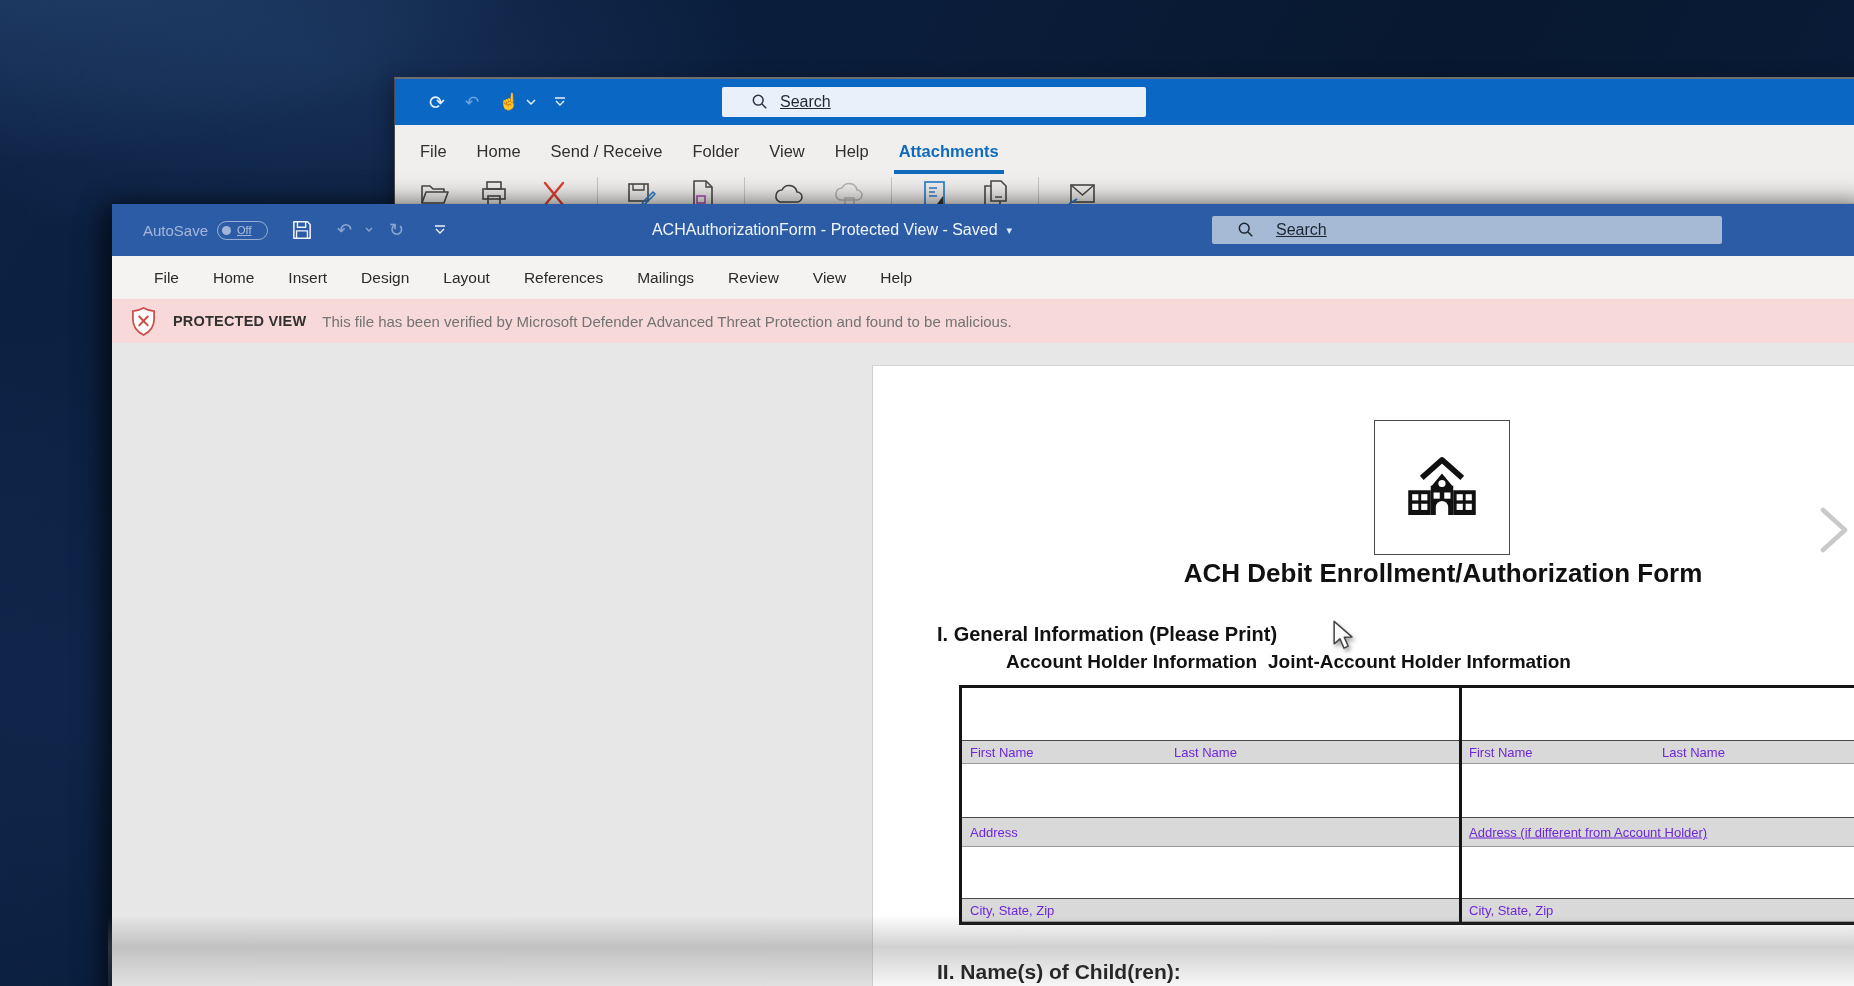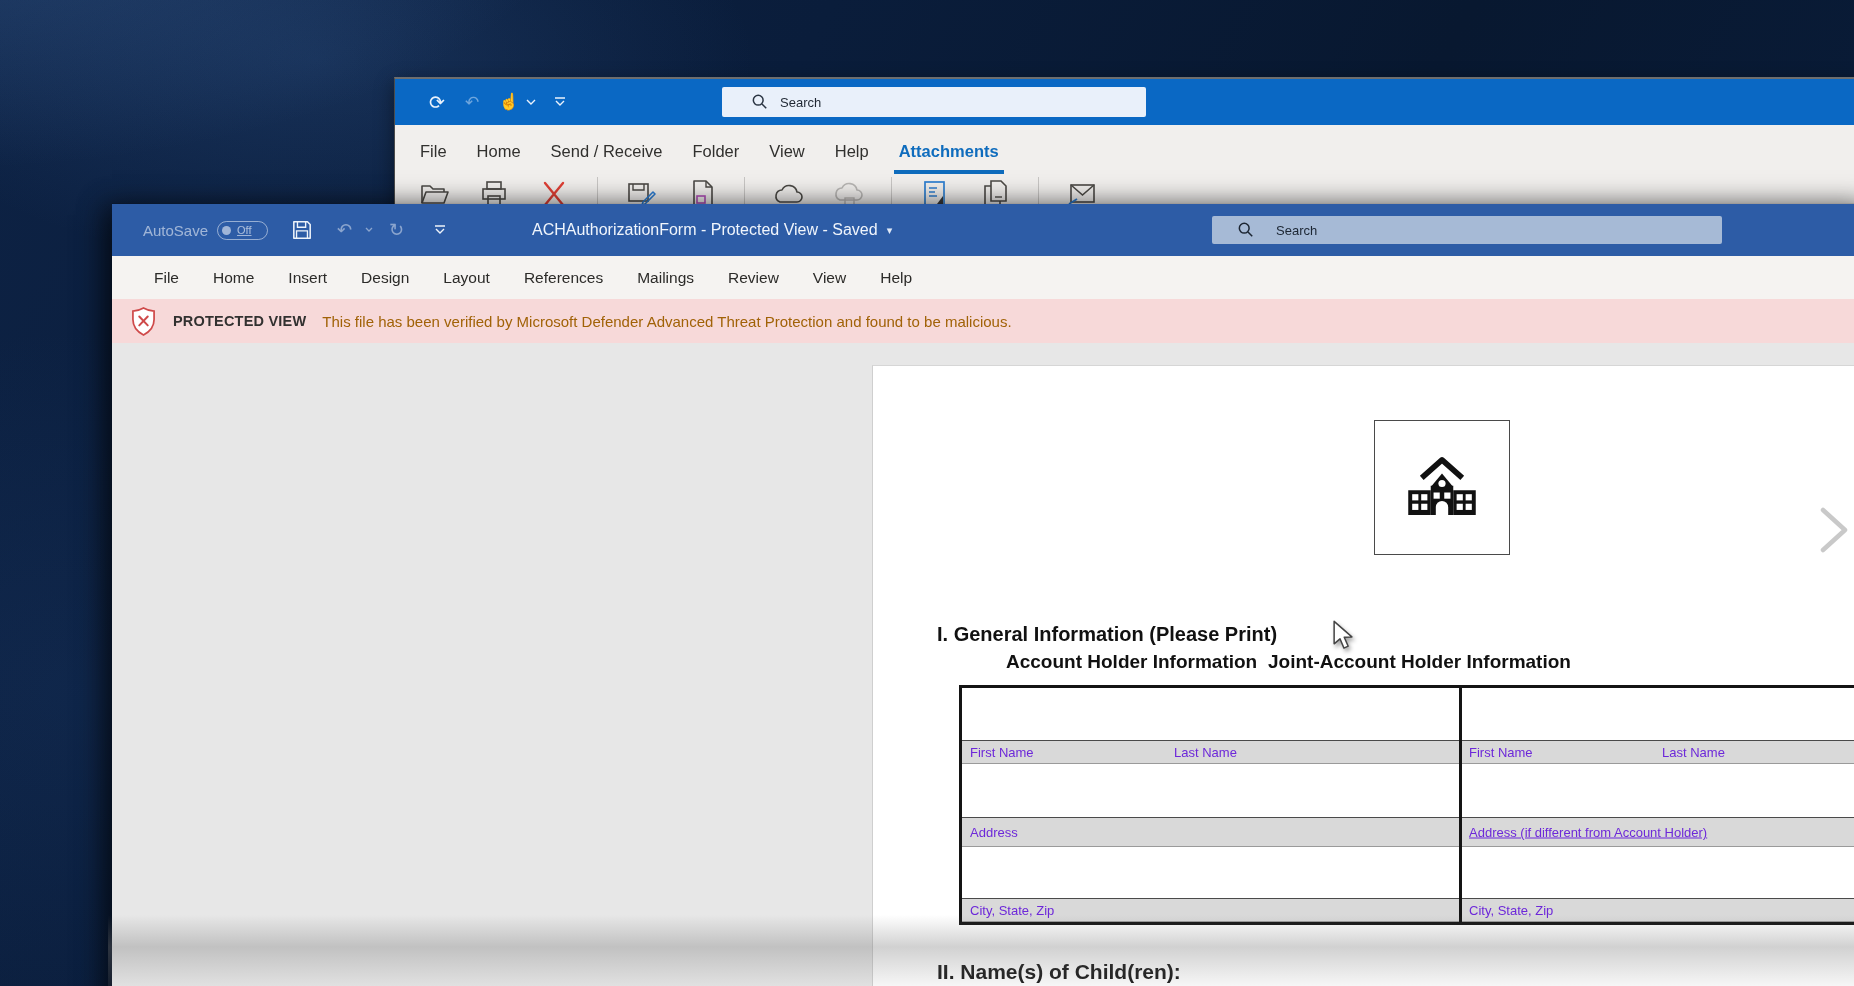--- a/index.html
+++ b/index.html
@@ -14,21 +14,21 @@
 
   
   .ol-win{left:394px;top:77px;width:1470px;height:140px;z-index:5;
           border-top:2px solid #6e6e6e;border-left:1px solid #4b4b4b;
           box-shadow:0 6px 18px rgba(0,0,0,.45);}
   .ol-titlebar{left:0;top:0;right:0;height:46px;background:#0a68c4;}
   .ol-qat{top:0;height:46px;display:flex;align-items:center;color:#eaf2fc;}
   .glyph{line-height:1;}
   .ol-search{left:327px;top:8px;width:424px;height:30px;background:#e9f0fa;border-radius:2px;
              display:flex;align-items:center;}
-  .search-txt{font-size:13px;color:#1f2733;}
+  .search-txt{font-size:16px;color:#1f2733;text-decoration:underline;}
   .ol-tabs{left:0;top:46px;right:0;height:52px;background:#f1efed;display:flex;align-items:center;
            font-size:16.5px;color:#31302e;}
   .ol-tab{padding:0 15px;position:relative;height:100%;display:flex;align-items:center;cursor:default;}
   .ol-tab.active{color:#0f6cbd;font-weight:600;}
   .ol-tab.active::after{content:"";position:absolute;left:10px;right:10px;bottom:3px;height:4px;background:#0f6cbd;}
   .ol-ribbon{left:0;top:98px;right:0;height:42px;background:#f1efed;display:flex;align-items:flex-start;
              padding-left:22px;}
   .rbn-ic{width:34px;height:34px;margin-right:26px;flex:0 0 auto;}
   .rbn-sep{width:1px;height:40px;background:#c8c6c4;margin-right:26px;flex:0 0 auto;}
 
@@ -36,31 +36,31 @@
   .wd-win{left:112px;top:203px;width:1762px;height:803px;z-index:10;
           box-shadow:-10px 0 24px rgba(0,0,0,.45), 0 12px 30px rgba(0,0,0,.5);
           border-top:1px solid rgba(0,0,0,.35);}
   .wd-titlebar{left:0;top:0;right:0;height:52px;background:#2d5ca6;color:#eef3fa;}
   .autosave{left:31px;top:0;height:52px;display:flex;align-items:center;color:rgba(255,255,255,.55);font-size:15px;}
   .toggle{width:49px;height:17px;border:1.5px solid rgba(255,255,255,.5);border-radius:10px;margin-left:9px;
           display:flex;align-items:center;text-decoration:underline;}
   .knob{width:9px;height:9px;border-radius:50%;background:rgba(255,255,255,.55);margin-left:4px;}
   .toggle-state{font-size:11px;color:rgba(255,255,255,.6);margin-left:6px;}
   .wd-qat-ic{top:0;height:52px;display:flex;align-items:center;}
-  .wd-title{left:420px;top:0;width:600px;height:52px;display:flex;align-items:center;
+  .wd-title{left:420px;top:0;width:600px;height:52px;display:flex;align-items:center;justify-content:center;
             font-size:16px;color:#f0f5fc;white-space:nowrap;}
   .title-caret{font-size:11px;margin-left:9px;color:#dfe8f6;}
   .wd-search{left:1100px;top:12px;width:510px;height:28px;background:#a6bad6;border-radius:2px;
              display:flex;align-items:center;}
   .wd-menu{left:0;top:52px;right:0;height:43px;background:#f5f3f1;display:flex;align-items:center;
            font-size:15.5px;color:#2c2b29;padding-left:25px;}
   .wd-tab{padding:0 17px;height:100%;display:flex;align-items:center;}
   .banner{left:0;top:95px;right:0;height:44px;background:#f7d9d9;display:flex;align-items:center;}
   .banner-label{margin-left:17px;font-weight:700;font-size:14.5px;color:#323130;letter-spacing:.2px;white-space:nowrap;}
-  .banner-msg{margin-left:16px;font-size:15px;color:#a16207;white-space:nowrap;}
+  .banner-msg{margin-left:16px;font-size:15px;color:#737373;white-space:nowrap;}
   .doc-area{left:0;top:139px;right:0;bottom:0;background:#e7e7e7;overflow:visible;}
   .page{left:760px;top:22px;width:1120px;height:700px;background:#fff;
         border-left:1px solid #cfcfcf;border-top:1px solid #d6d6d6;}
 
   
   .logo-box{left:501px;top:54px;width:134px;height:133px;border:1.5px solid #4a4a4a;
             display:flex;align-items:center;justify-content:center;}
   .doc-title{left:210px;top:192px;width:720px;text-align:center;font-size:26px;font-weight:700;color:#111;}
   .sec1{left:64px;top:257px;font-size:20px;font-weight:700;color:#111;white-space:nowrap;}
   .colhead{top:285px;font-size:19px;font-weight:700;color:#111;white-space:nowrap;}
@@ -245,20 +245,21 @@
           <rect x="45" y="33.5" width="5.5" height="5.5" fill="#fff"></rect>
             <rect x="53" y="33.5" width="5.5" height="5.5" fill="#fff"></rect>
           <rect x="45" y="42" width="5.5" height="5.5" fill="#fff"></rect>
             <rect x="53" y="42" width="5.5" height="5.5" fill="#fff"></rect>
           <rect x="24.5" y="32" width="5.5" height="5.5" fill="#fff"></rect>
             <rect x="34" y="32" width="5.5" height="5.5" fill="#fff"></rect>
           <path d="M26.5 52 v-7 a5.5 5.5 0 0 1 11 0 v7 z" fill="#fff"></path>
         </svg>
       </div>
 
+      <div class="abs doc-title">ACH Debit Enrollment/Authorization Form</div>
       <div class="abs sec1">I. General Information (Please Print)</div>
       <span class="abs colhead" style="left:133px;">Account Holder Information</span>
       <span class="abs colhead" style="left:395px;">Joint-Account Holder Information</span>
 
       <div class="abs tbl">
         <div class="trow" style="height:52px;"></div>
         <div class="trow gray" style="height:24px;">
           <span class="tlabel" style="left:8px;">First Name</span>
           <span class="tlabel" style="left:212px;">Last Name</span>
           <span class="tlabel" style="left:507px;">First Name</span>

